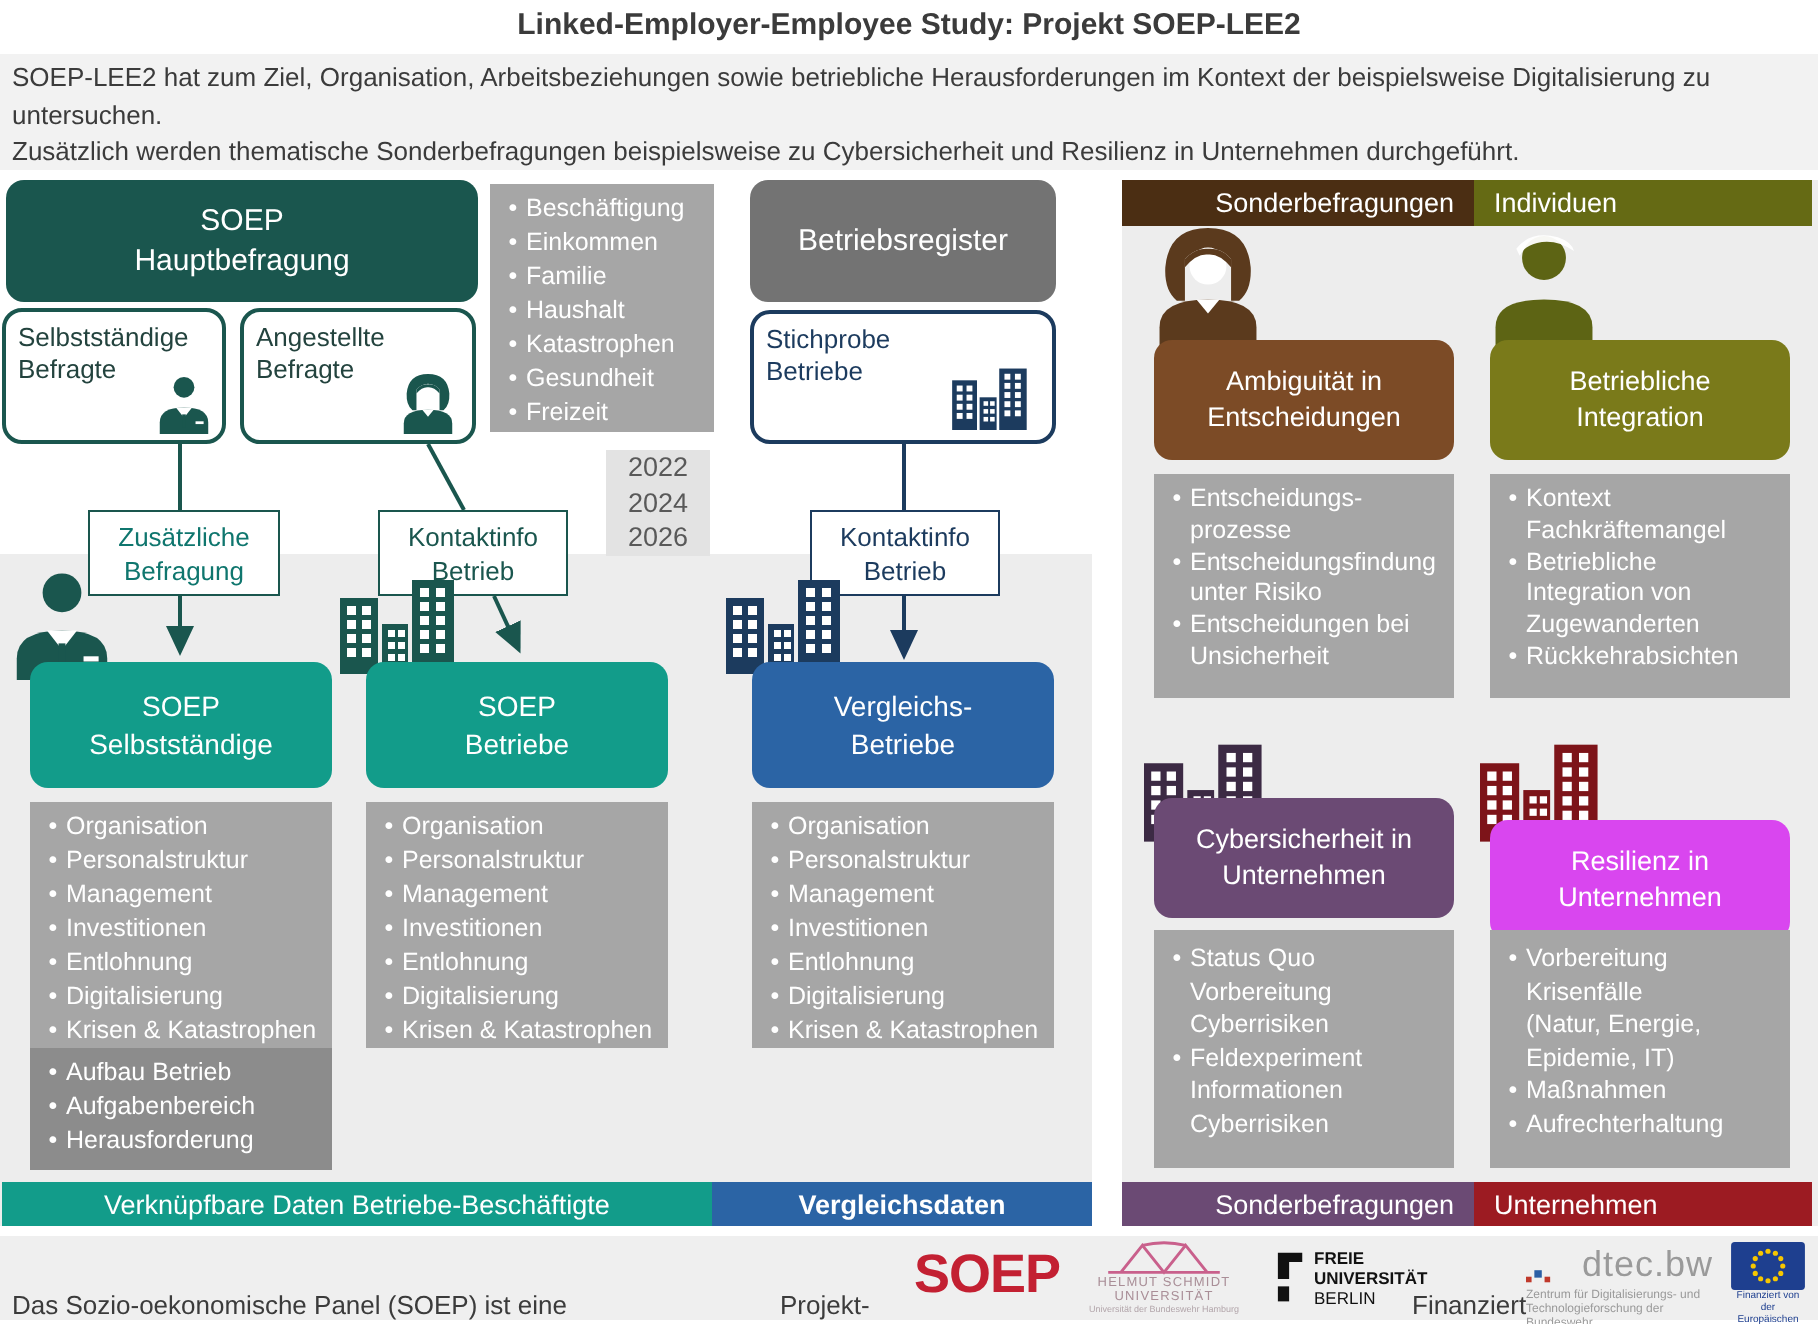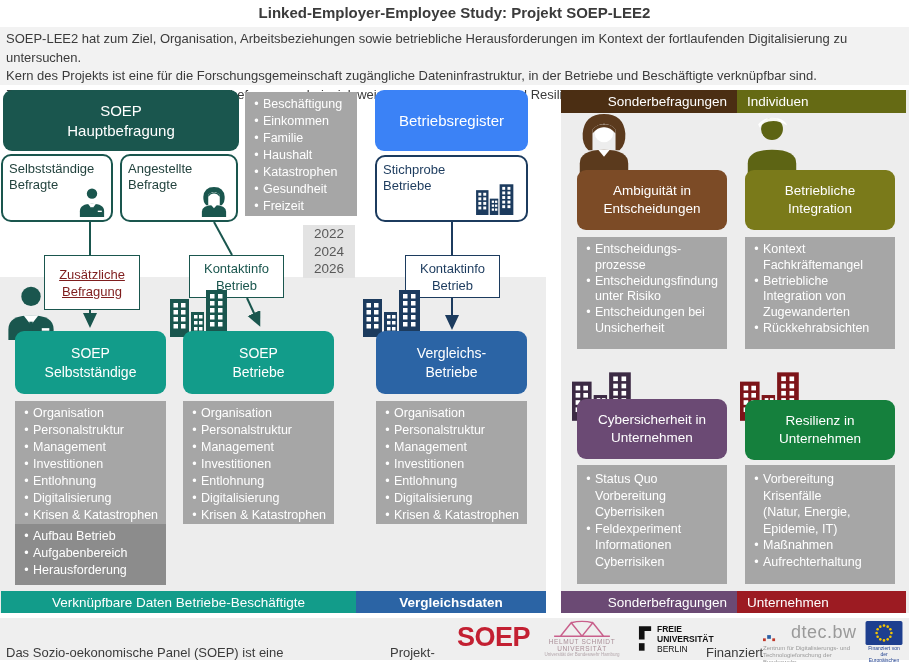--- a/index.html
+++ b/index.html
@@ -124,22 +124,21 @@
       <rect x="4.5" y="5.5" width="4" height="4" fill="#2b5fa5"></rect>
       <rect x="10" y="9" width="3" height="3" fill="#c0392b"></rect>
     </symbol>
   </defs>
 </svg>
 
 <div class="canvas">
 
   <div class="abs title">Linked-Employer-Employee Study: Projekt SOEP-LEE2</div>
   <div class="abs intro">
-    <div>SOEP-LEE2 hat zum Ziel, Organisation, Arbeitsbeziehungen sowie betriebliche Herausforderungen im Kontext der fortlaufenden Digitalisierung zu untersuchen.</div>
-    <div>Kern des Projekts ist eine für die Forschungsgemeinschaft zugängliche Dateninfrastruktur, in der Betriebe und Beschäftigte verknüpfbar sind.</div>
+    <div>SOEP-LEE2 hat zum Ziel, Organisation, Arbeitsbeziehungen sowie betriebliche Herausforderungen im Kontext der beispielsweise Digitalisierung zu untersuchen.</div>
     <div>Zusätzlich werden thematische Sonderbefragungen beispielsweise zu Cybersicherheit und Resilienz in Unternehmen durchgeführt.</div>
   </div>
 
   <div class="abs panel" style="left:0;top:277px;width:546px;height:336px;"></div>
 
   <div class="abs panel" style="left:561px;top:90px;width:348px;height:523px;"></div>
 
   <svg class="abs" style="left:0;top:0;width:909px;height:618px;pointer-events:none;">
     <defs>
       <marker id="arr-teal" orient="auto" markerWidth="9" markerHeight="9" refX="6" refY="3.5">
@@ -204,35 +203,35 @@
   </div>
 
   <div class="abs outbox" style="left:120px;top:154px;width:118px;height:68px;border:2px solid #1a564e;">
     <div class="boxlabel pre" style="color:#23433e;">Angestellte
 Befragte</div>
     <svg class="icon abs" style="right:8px;bottom:3px;width:28px;height:30px;color:#1a564e;">
         <use href="#ic-person-woman"></use>
       </svg>
   </div>
 
-  <div class="abs roundbox" style="left:375px;top:90px;width:153px;height:61px;background:#3b82f6;font-size:15px;">Betriebsregister</div>
+  <div class="abs roundbox" style="left:375px;top:90px;width:153px;height:61px;background:#737373;font-size:15px;">Betriebsregister</div>
 
   <div class="abs outbox" style="left:375px;top:155px;width:153px;height:67px;border:2px solid #1c3b5e;">
     <div class="boxlabel pre" style="color:#1c3b5e;">Stichprobe
 Betriebe</div>
     <svg class="icon abs" style="right:8px;bottom:5px;width:42px;height:34px;color:#1c3b5e;">
         <use href="#ic-buildings"></use>
       </svg>
   </div>
 
   <div class="abs years pre" style="left:303px;top:225px;width:52px;height:53px;">2022
 2024
 2026</div>
 
-  <div class="abs sqbox pre" style="left:44px;top:255px;width:96px;height:55px;border:1.5px solid #1a564e;color:#7f1d1d;text-decoration:underline;">Zusätzliche
+  <div class="abs sqbox pre" style="left:44px;top:255px;width:96px;height:43px;border:1.5px solid #1a564e;color:#0f766e;">Zusätzliche
 Befragung</div>
 
   <div class="abs sqbox pre" style="left:189px;top:255px;width:95px;height:43px;border:1.5px solid #1a564e;color:#1a564e;">Kontaktinfo
 Betrieb</div>
 
   <div class="abs sqbox pre" style="left:405px;top:255px;width:95px;height:43px;border:1.5px solid #1c3b5e;color:#1c3b5e;">Kontaktinfo
 Betrieb</div>
 
   <svg class="icon abs" style="left:4px;top:284px;width:54px;height:56px;color:#1a564e;">
       <use href="#ic-person-tie"></use>
@@ -411,21 +410,21 @@
     </div>
 
   <svg class="icon abs" style="left:572px;top:367px;width:66px;height:54px;color:#3c2a44;">
       <use href="#ic-buildings"></use>
     </svg>
   <div class="abs roundbox pre" style="left:577px;top:399px;width:150px;height:60px;background:#6b4a74;font-size:13.5px;line-height:18px;">Cybersicherheit in
 Unternehmen</div>
   <svg class="icon abs" style="left:740px;top:367px;width:66px;height:54px;color:#7d1419;">
       <use href="#ic-buildings"></use>
     </svg>
-  <div class="abs roundbox pre" style="left:745px;top:400px;width:150px;height:60px;background:#15803d;font-size:13.5px;line-height:18px;">Resilienz in
+  <div class="abs roundbox pre" style="left:745px;top:410px;width:150px;height:60px;background:#d946ef;font-size:13.5px;line-height:18px;">Resilienz in
 Unternehmen</div>
 
   <div class="abs glist lh165" style="left:577px;top:465px;width:150px;height:119px;padding-top:6px;">
       <div class="li">
         <span class="b">•</span>
         <span class="t">Status Quo
 Vorbereitung
 Cyberrisiken</span>
       </div>
       <div class="li">

